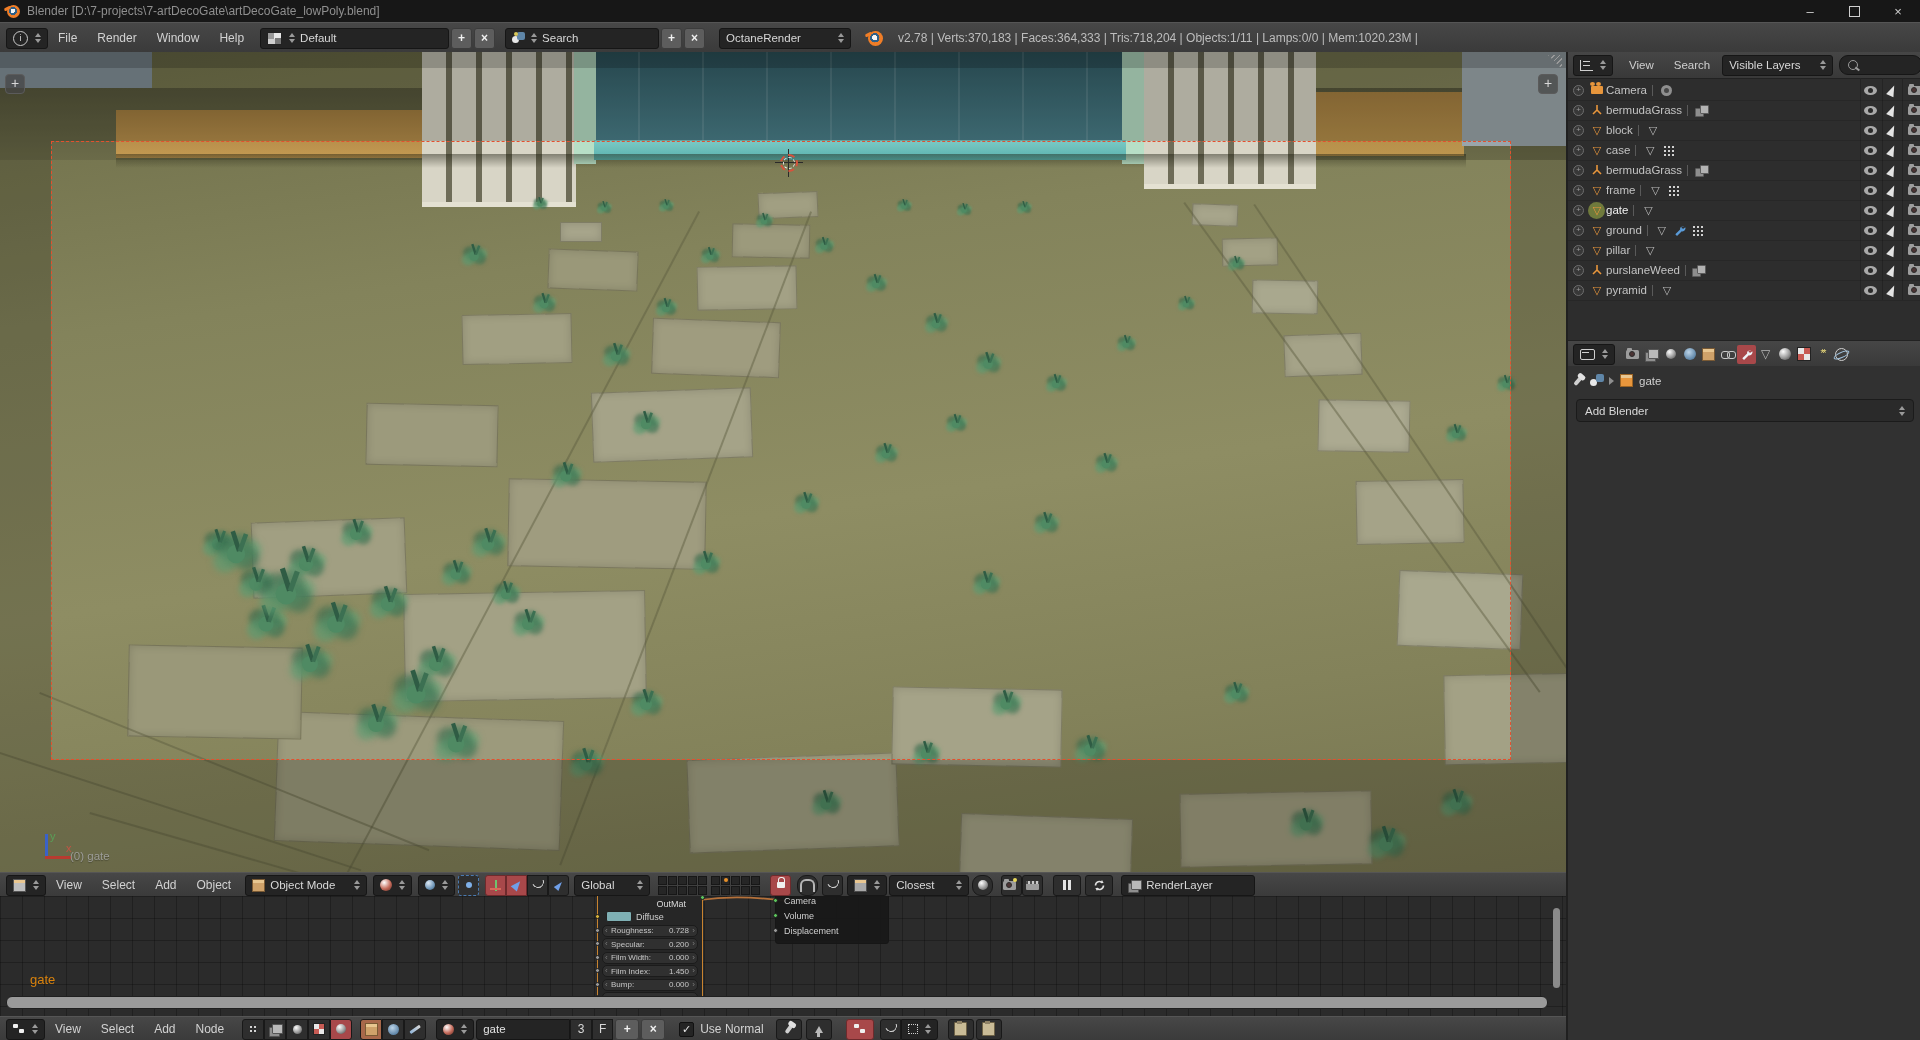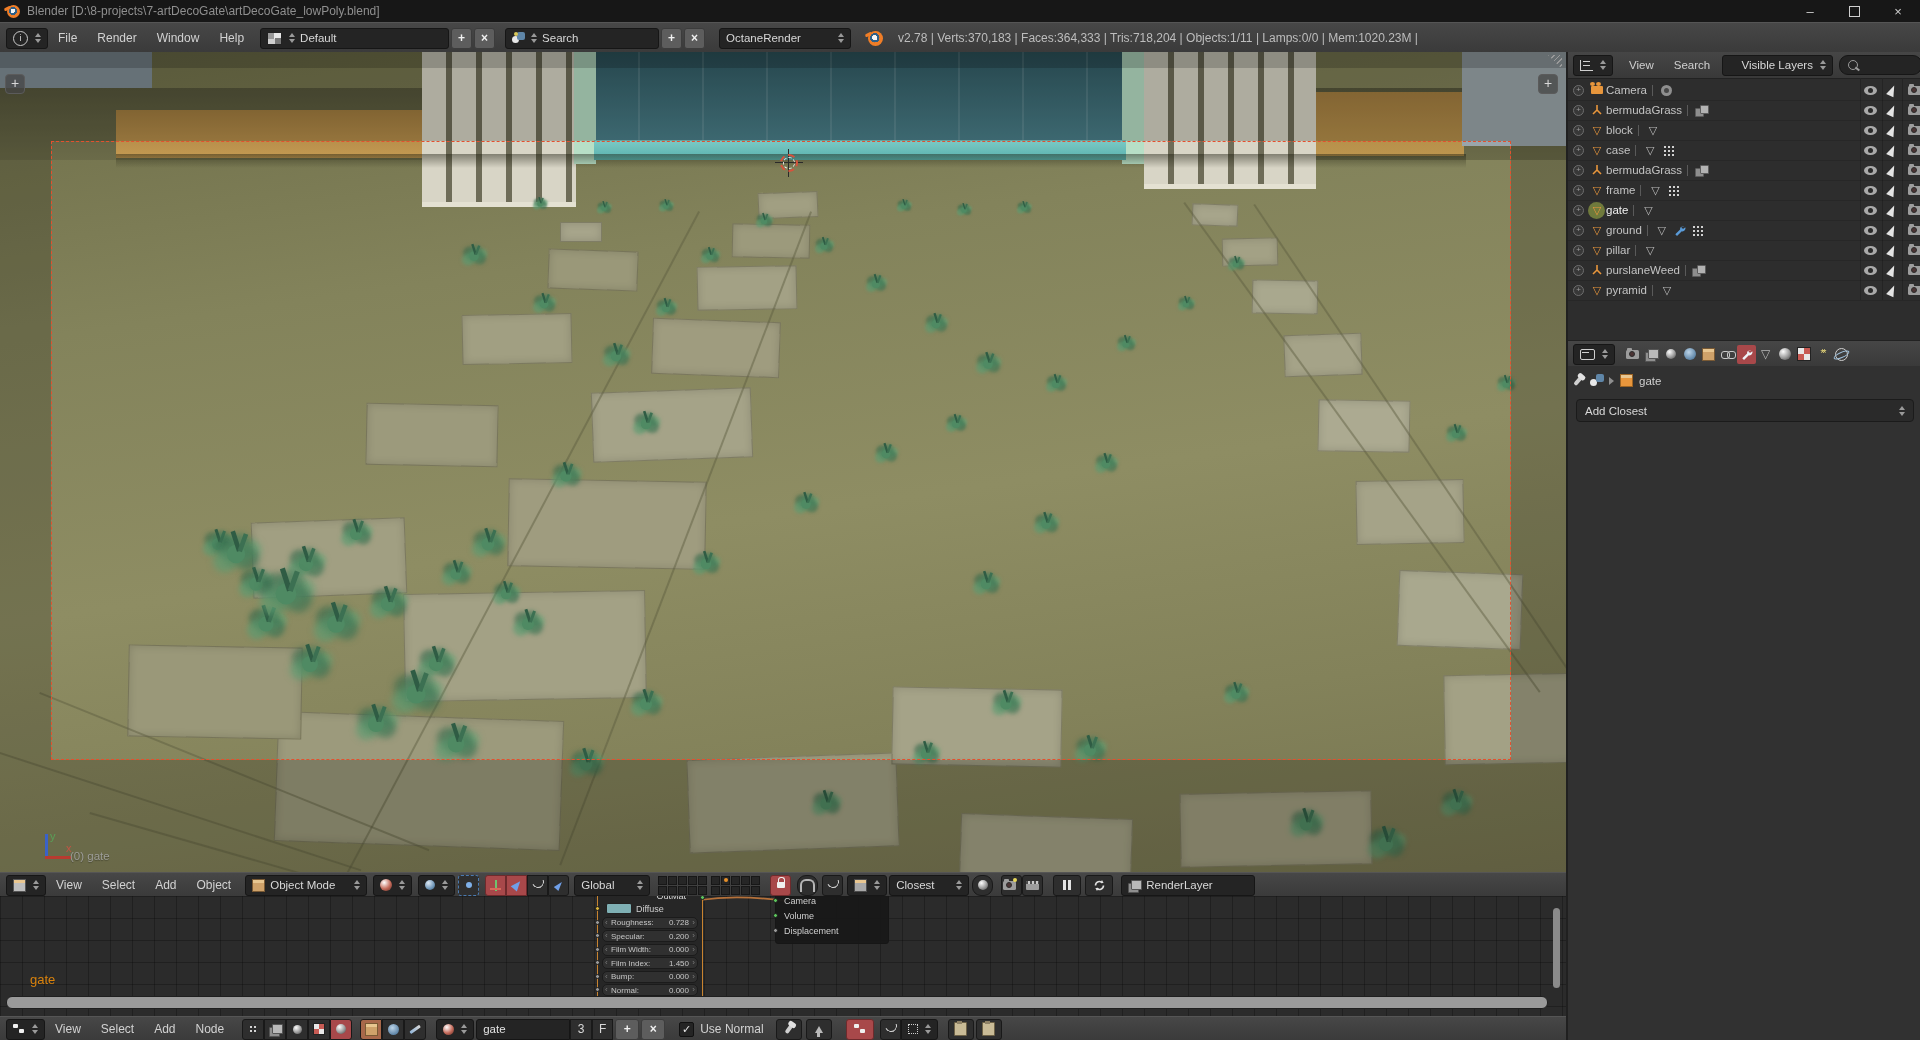--- a/index.html
+++ b/index.html
@@ -116,21 +116,21 @@
   
   .lgrid{display:grid;grid-template-columns:repeat(5,9px);grid-auto-rows:9px;gap:1px;margin:0 2px;}
   .lc{background:#262626;border:1px solid #171717;box-sizing:border-box;position:relative;}
   .lc.on::after{content:"";position:absolute;inset:1.5px;border-radius:50%;background:#e8902a;}
   
   .nodeed{position:absolute;left:0;top:896px;width:1566px;height:120px;background:#2b2b2b;
           background-image:linear-gradient(rgba(0,0,0,.25) 1px,transparent 1px),linear-gradient(90deg,rgba(0,0,0,.25) 1px,transparent 1px);
           background-size:22px 22px;overflow:hidden;}
   .nodebox{position:absolute;background:rgba(38,38,38,.94);border:1px solid #161616;border-radius:3px;font-size:9px;color:#cfcfcf;}
   .nodebox.sel{border-color:#c8832f;}
-  .ntitle{height:11px;line-height:11px;text-align:right;padding-right:16px;color:#d8d8d8;}
+  .ntitle{height:11px;line-height:11px;text-align:right;padding-right:16px;color:#d8d8d8;margin-top:8px;}
   .nrow{display:flex;align-items:center;gap:4px;height:13px;padding:0 8px;}
   .swatch{width:24px;height:9px;border-radius:2px;background:#7fb0b4;border:1px solid #222;}
   .nparam{position:relative;height:10px;margin:1.5px 4px;background:#303030;border:1px solid #1b1b1b;border-radius:5px;
           font-size:8px;color:#c6c6c6;display:flex;align-items:center;justify-content:space-between;padding:0 8px;}
   .nparam::before{content:"\2039";position:absolute;left:2px;top:0;color:#7d7d7d;font-size:8px;line-height:9px;}
   .nparam::after{content:"\203A";position:absolute;right:2px;top:0;color:#7d7d7d;font-size:8px;line-height:9px;}
   .sock{position:absolute;width:5px;height:5px;border-radius:50%;border:1px solid #1c1c1c;box-sizing:border-box;}
   .sock.yel{background:#d8b33c;}  .sock.gry{background:#9a9a9a;}  .sock.grn{background:#5cc45c;}
   .gatelabel{position:absolute;left:30px;top:76px;color:#d9820c;font-size:13px;}
   .hscroll{position:absolute;left:6px;top:100px;width:1540px;height:11px;background:#9a9a9a;border-radius:6px;border:1px solid #1f1f1f;}
@@ -171,21 +171,21 @@
 </head>
 <body>
 
 <div id="app">
 
   <div class="titlebar">
     <span class="blogo">
         <span class="ring"></span>
         <span class="tail"></span>
       </span>
-    <span>Blender [D:\8-projects\7-artDecoGate\artDecoGate_lowPoly.blend]</span>
+    <span>Blender [D:\7-projects\7-artDecoGate\artDecoGate_lowPoly.blend]</span>
     <span class="wctl" style="right:88px;">–</span>
     <span class="wctl" style="right:44px;">
         <span class="sq"></span>
       </span>
     <span class="wctl" style="right:0;">×</span>
   </div>
 
   <div class="hbar" style="top:22px;height:30px;">
     <span class="dd" style="margin-left:6px;">
       <span style="width:13px;height:13px;border:1.5px solid #c9c9c9;border-radius:50%;font-size:9px;line-height:12px;text-align:center;">i</span>
@@ -675,21 +675,21 @@
           <span style="position:absolute;left:2px;top:1px;width:7px;height:1.5px;background:#cfcfcf;"></span>
           <span style="position:absolute;left:2px;top:5px;width:7px;height:1.5px;background:#cfcfcf;"></span>
         </span>
         <span class="ud">
             <i class="up"></i>
             <i class="dn"></i>
           </span>
       </span>
       <span class="mlabel" style="margin-left:6px;">View</span>
       <span class="mlabel">Search</span>
-      <span class="dd" style="width:104px;margin-left:2px;justify-content:flex-end;">
+      <span class="dd" style="width:104px;margin-left:2px;justify-content:space-between;">
         <span>Visible Layers</span>
         <span class="ud">
             <i class="up"></i>
             <i class="dn"></i>
           </span>
       </span>
       <span class="searchbox" style="margin-left:6px;">
         <span class="i-mag"></span>
       </span>
     </div>
@@ -998,21 +998,21 @@
         <span class="i-pin" style="transform:rotate(40deg);margin-right:4px;"></span>
         <span style="width:13px;height:13px;position:relative;">
           <span style="position:absolute;left:0;top:5px;width:7px;height:7px;border-radius:50%;background:#e8e8e8;"></span>
           <span style="position:absolute;left:6px;top:0;width:8px;height:8px;border-radius:2px;background:#5f86a8;"></span>
         </span>
         <span class="tri-r"></span>
         <span class="i-cube3" style="background:#e8963c;border-color:#9c6424;"></span>
         <span>gate</span>
       </div>
       <div class="addmod">
-        <span>Add Closest</span>
+        <span>Add Blender</span>
         <span class="ud">
             <i class="up"></i>
             <i class="dn"></i>
           </span>
       </div>
     </div>
   </div>
 
 </div>
 

